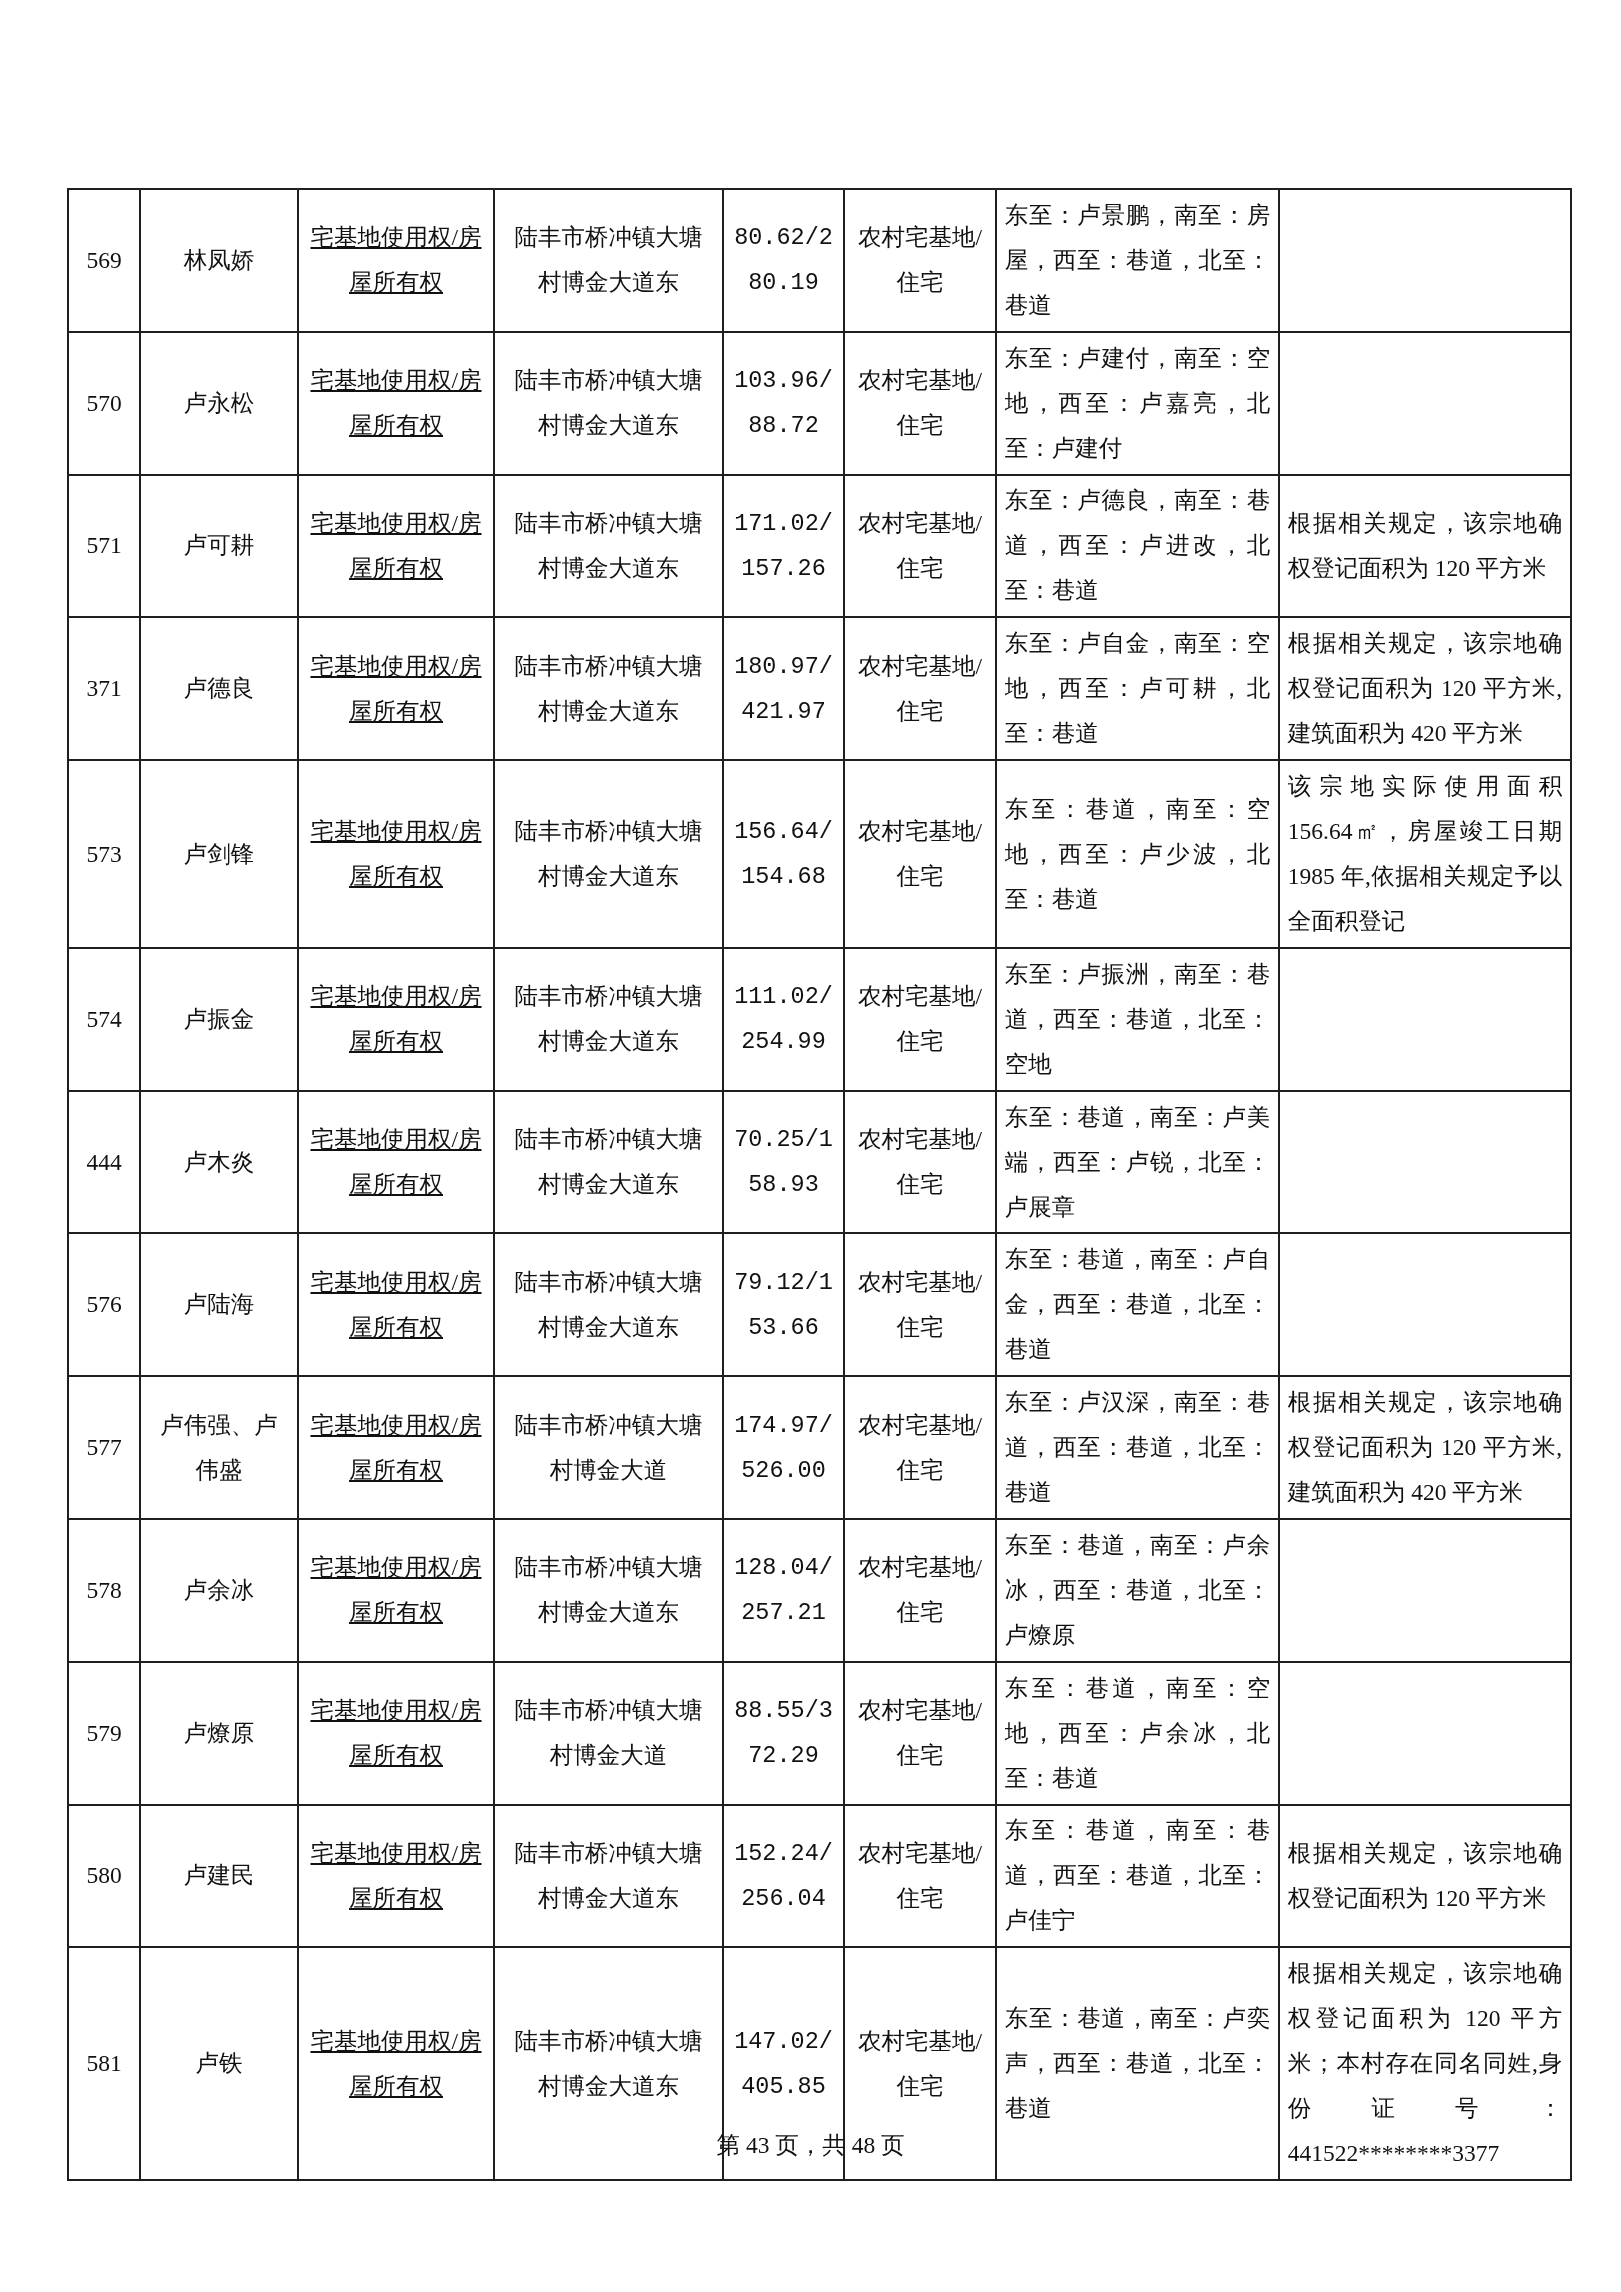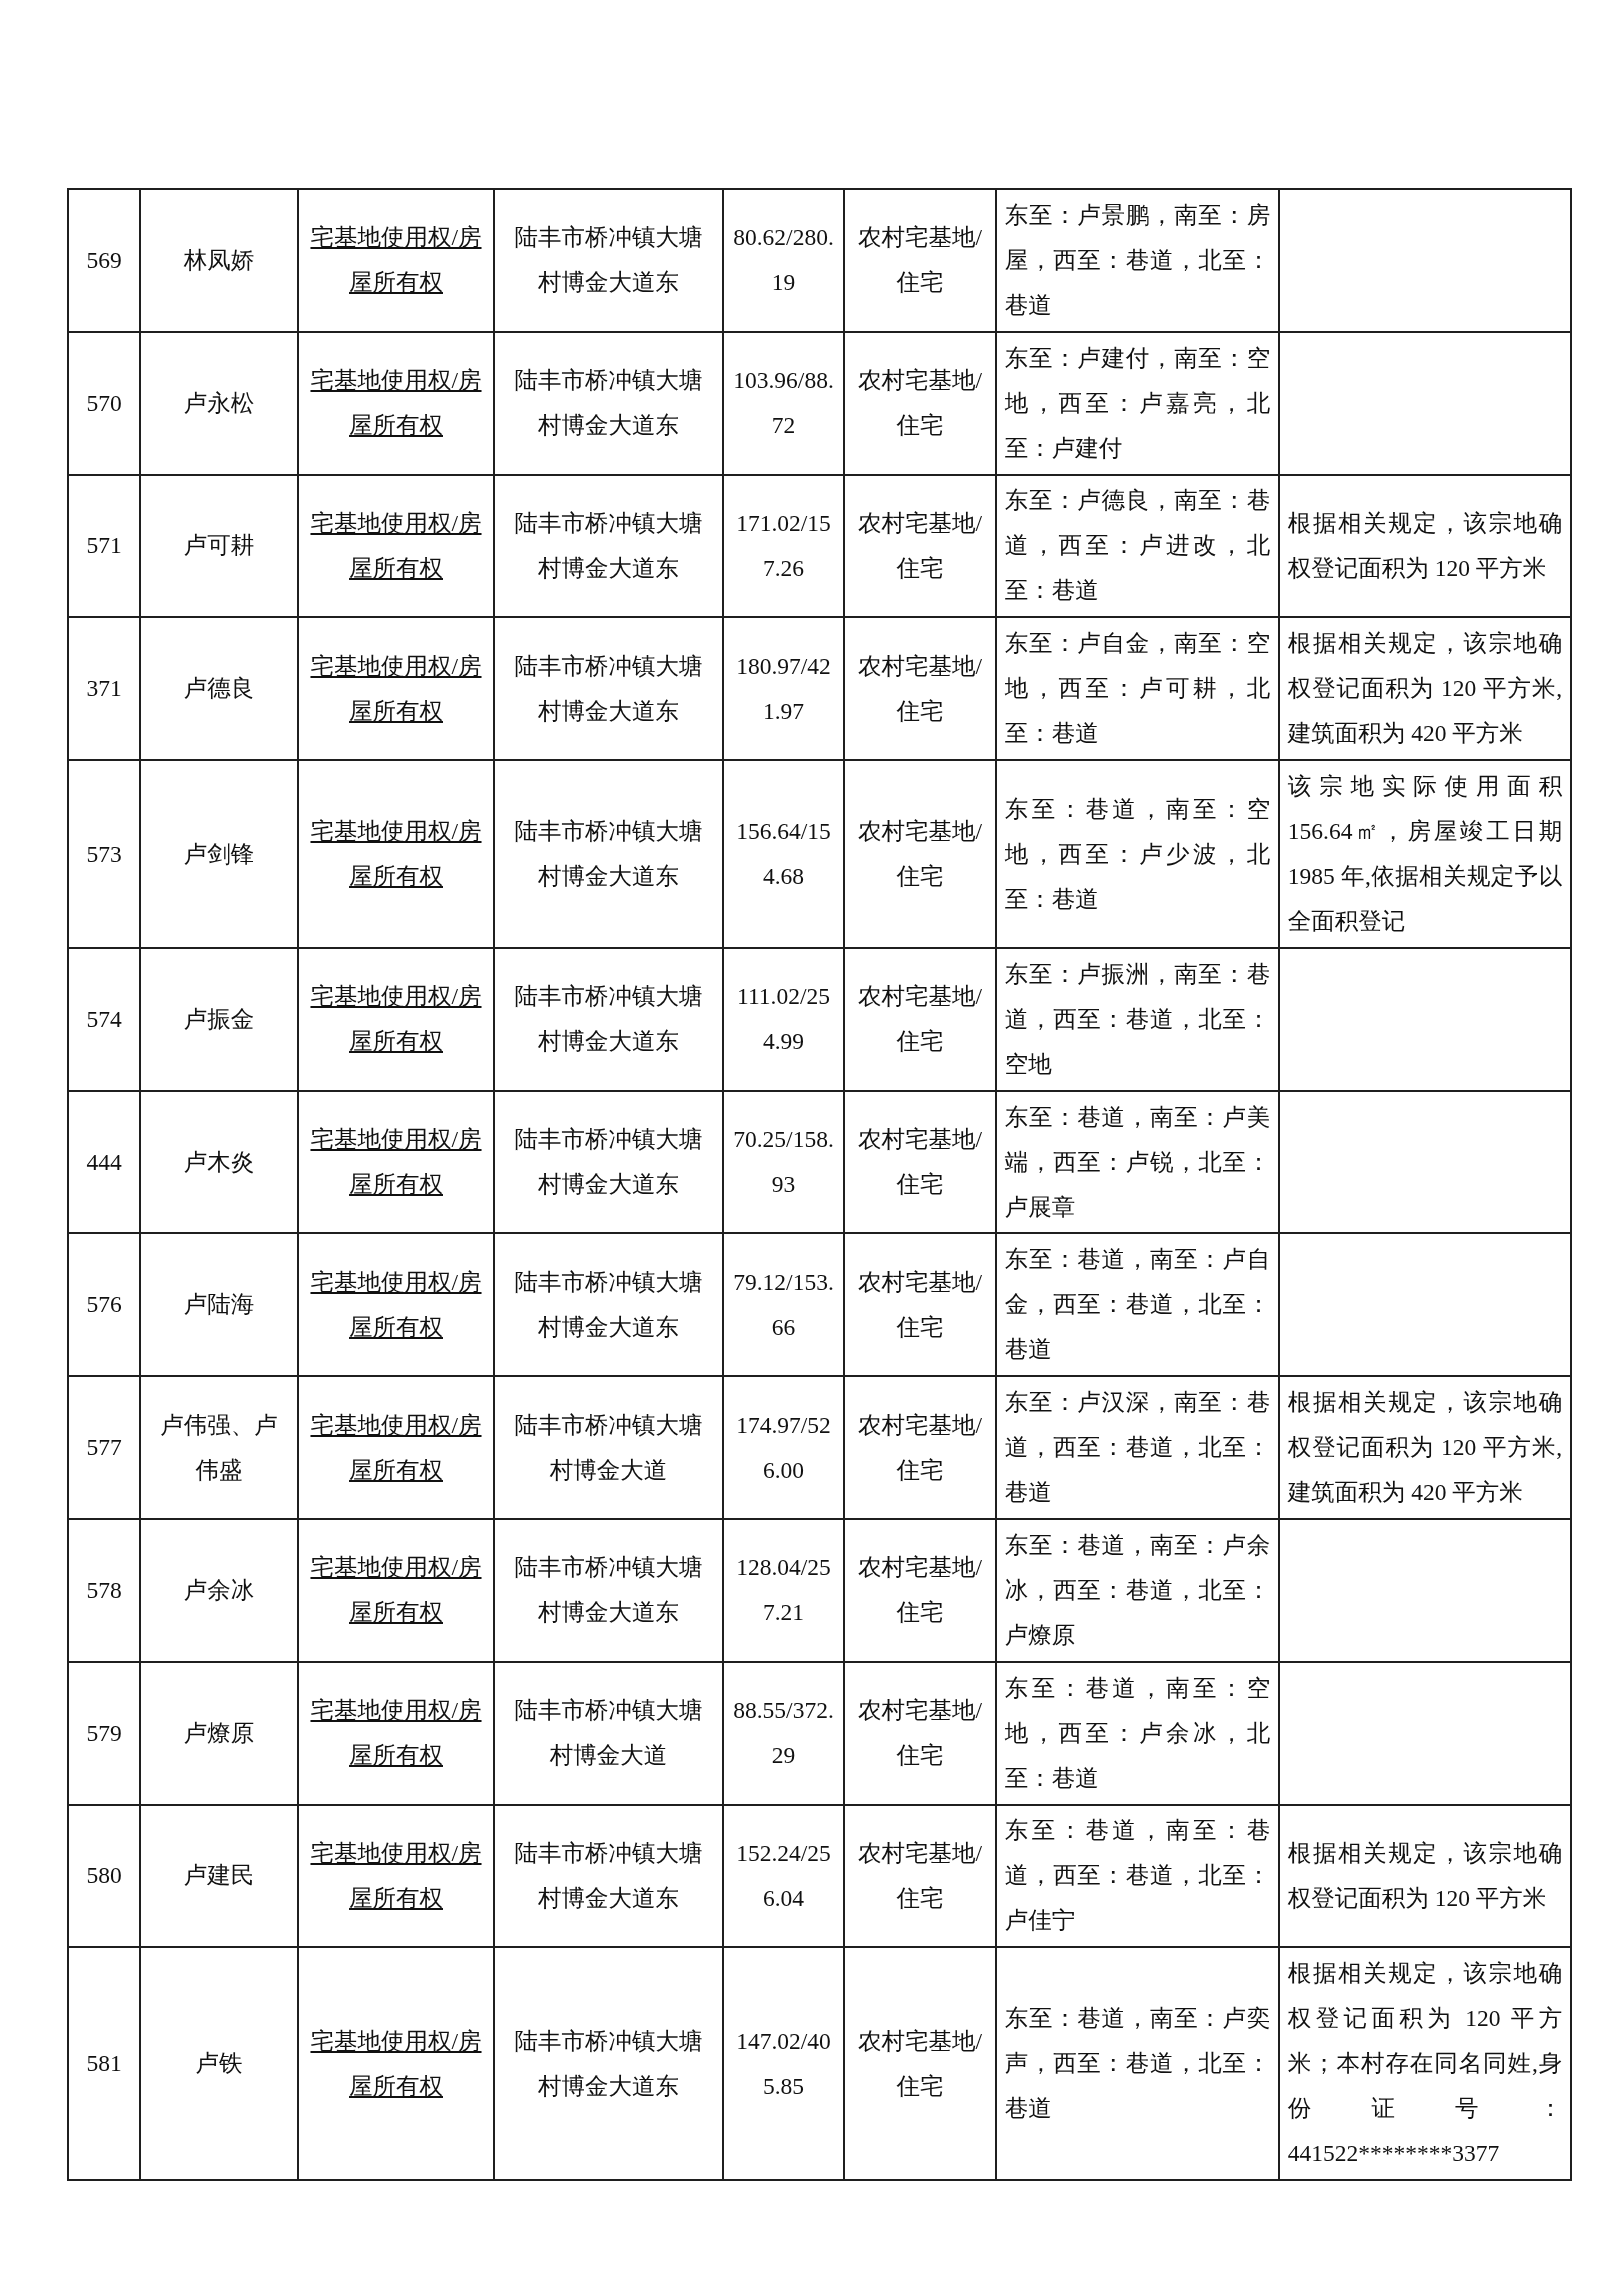--- a/index.html
+++ b/index.html
@@ -36,21 +36,21 @@
     padding: 2.9px 7.8px;
     box-sizing: border-box;
     overflow: hidden;
   }
   td.c-no, td.c-owner, td.c-right, td.c-loc, td.c-area, td.c-type {
     text-align: center;
   }
   td.c-owner  { padding: 2.9px 6.9px; }
   td.c-right  { padding: 2.9px 9.8px; text-decoration: underline; }
   td.c-loc    { padding: 2.9px 11.8px; margin-top: 12px; }
-  td.c-area   { padding: 2.9px 10.8px; word-break: break-all; }
+  td.c-area   { padding: 2.9px 10.8px; word-break: break-all; font-family: Liberation Mono, monospace; }
   td.c-type   { padding: 2.9px 7.8px; }
   td.c-bound  { text-align: justify; padding: 2.9px 7.8px; }
   td.c-remark { text-align: justify; padding: 2.9px 2.9px; margin-left: 28px; }
   .footer {
     position: absolute;
     left: 0;
     top: 2131px;
     width: 100%;
     text-align: center;
     font-size: 23.5px;
@@ -202,15 +202,16 @@
         <td class="c-right">宅基地使用权/房屋所有权</td>
         <td class="c-loc">陆丰市桥冲镇大塘村博金大道东</td>
         <td class="c-area">147.02/405.85</td>
         <td class="c-type">农村宅基地/住宅</td>
         <td class="c-bound">东至：巷道，南至：卢奕声，西至：巷道，北至：巷道</td>
         <td class="c-remark">根据相关规定，该宗地确权登记面积为 120 平方米；本村存在同名同姓,身份证号：441522********3377</td>
       </tr>
       </tbody>
   </table>
 
+  <div class="footer">第 43 页，共 48 页</div>
 
 </div>
 
 
 </body></html>

